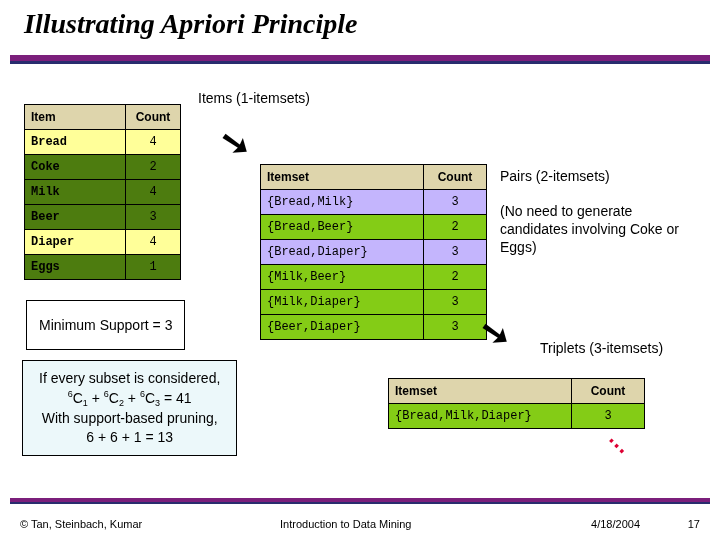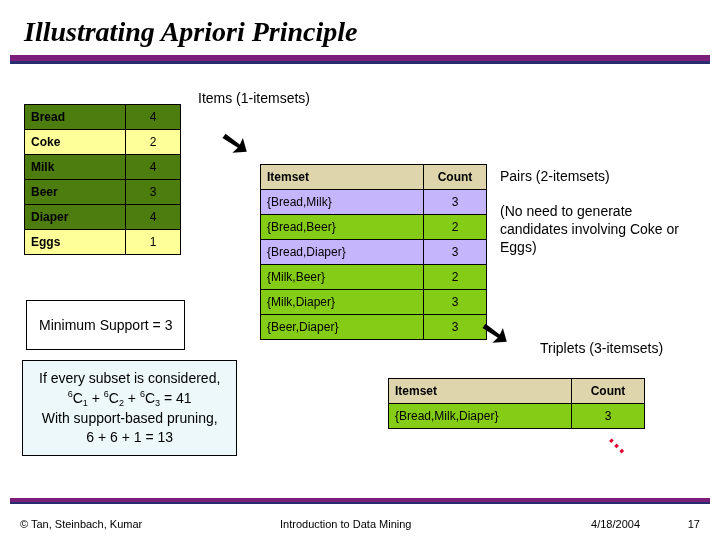--- a/index.html
+++ b/index.html
@@ -1,24 +1,24 @@
 <!DOCTYPE html>
 <html><head>
 <meta charset="utf-8">
 <style>
   html,body{margin:0;padding:0;width:720px;height:540px;font-family:Verdana,Geneva,sans-serif;background:#ffffff;color:#000;overflow:hidden}
   .slide{position:relative;width:720px;height:540px}
-  .title{position:absolute;top:16px;left:24px;font-size:28px;font-weight:bold;font-style:italic;font-family:Georgia,'Times New Roman',serif}
+  .title{position:absolute;top:8px;left:24px;font-size:28px;font-weight:bold;font-style:italic;font-family:Georgia,'Times New Roman',serif}
   .rule{position:absolute;left:10px;right:10px;height:6px;background:#7B1F7B;box-shadow:0 3px 0 #292C6E}
   .rule.top{top:55px}
   .rule.bot{bottom:38px;height:4px;box-shadow:0 2px 0 #292C6E}
   .block{position:absolute}
   table{border-collapse:collapse;font-size:12px}
   table th{font-family:Arial,sans-serif;font-weight:bold;background:#DED5AC}
-  table td{font-family:Liberation Sans, sans-serif}
+  table td{font-family:Liberation Mono, monospace}
   table th,table td{border:1px solid #000;height:22px}
   .t1 th:nth-child(1),.t1 td:nth-child(1){width:88px;text-align:left;padding:0 6px}
   .t1 th:nth-child(2),.t1 td:nth-child(2){width:52px;text-align:center}
   .t1 td:first-child{font-weight:bold}
   .t1 tr td{background:#4d7c0f}
   .t1 tr:nth-child(2) td,.t1 tr:nth-child(6) td{background:#FFFF99}
   .t2 th:nth-child(1),.t2 td:nth-child(1){width:150px;text-align:left;padding:0 6px}
   .t2 th:nth-child(2),.t2 td:nth-child(2){width:60px;text-align:center}
   .t2 tr td{background:#84cc16}
   .t2 tr:nth-child(2) td,.t2 tr:nth-child(4) td{background:#c4b5fd}
@@ -37,20 +37,24 @@
 </head>
 <body>
 
 <div class="slide">
   <div class="title">Illustrating Apriori Principle</div>
   <div class="rule top"></div>
 
   <div class="block" style="left:24px;top:104px">
     <table class="t1">
       <tbody>
+          <tr>
+            <th>Item</th>
+            <th>Count</th>
+          </tr>
       <tr>
             <td>Bread</td>
             <td>4</td>
           </tr>
       <tr>
             <td>Coke</td>
             <td>2</td>
           </tr>
       <tr>
             <td>Milk</td>

